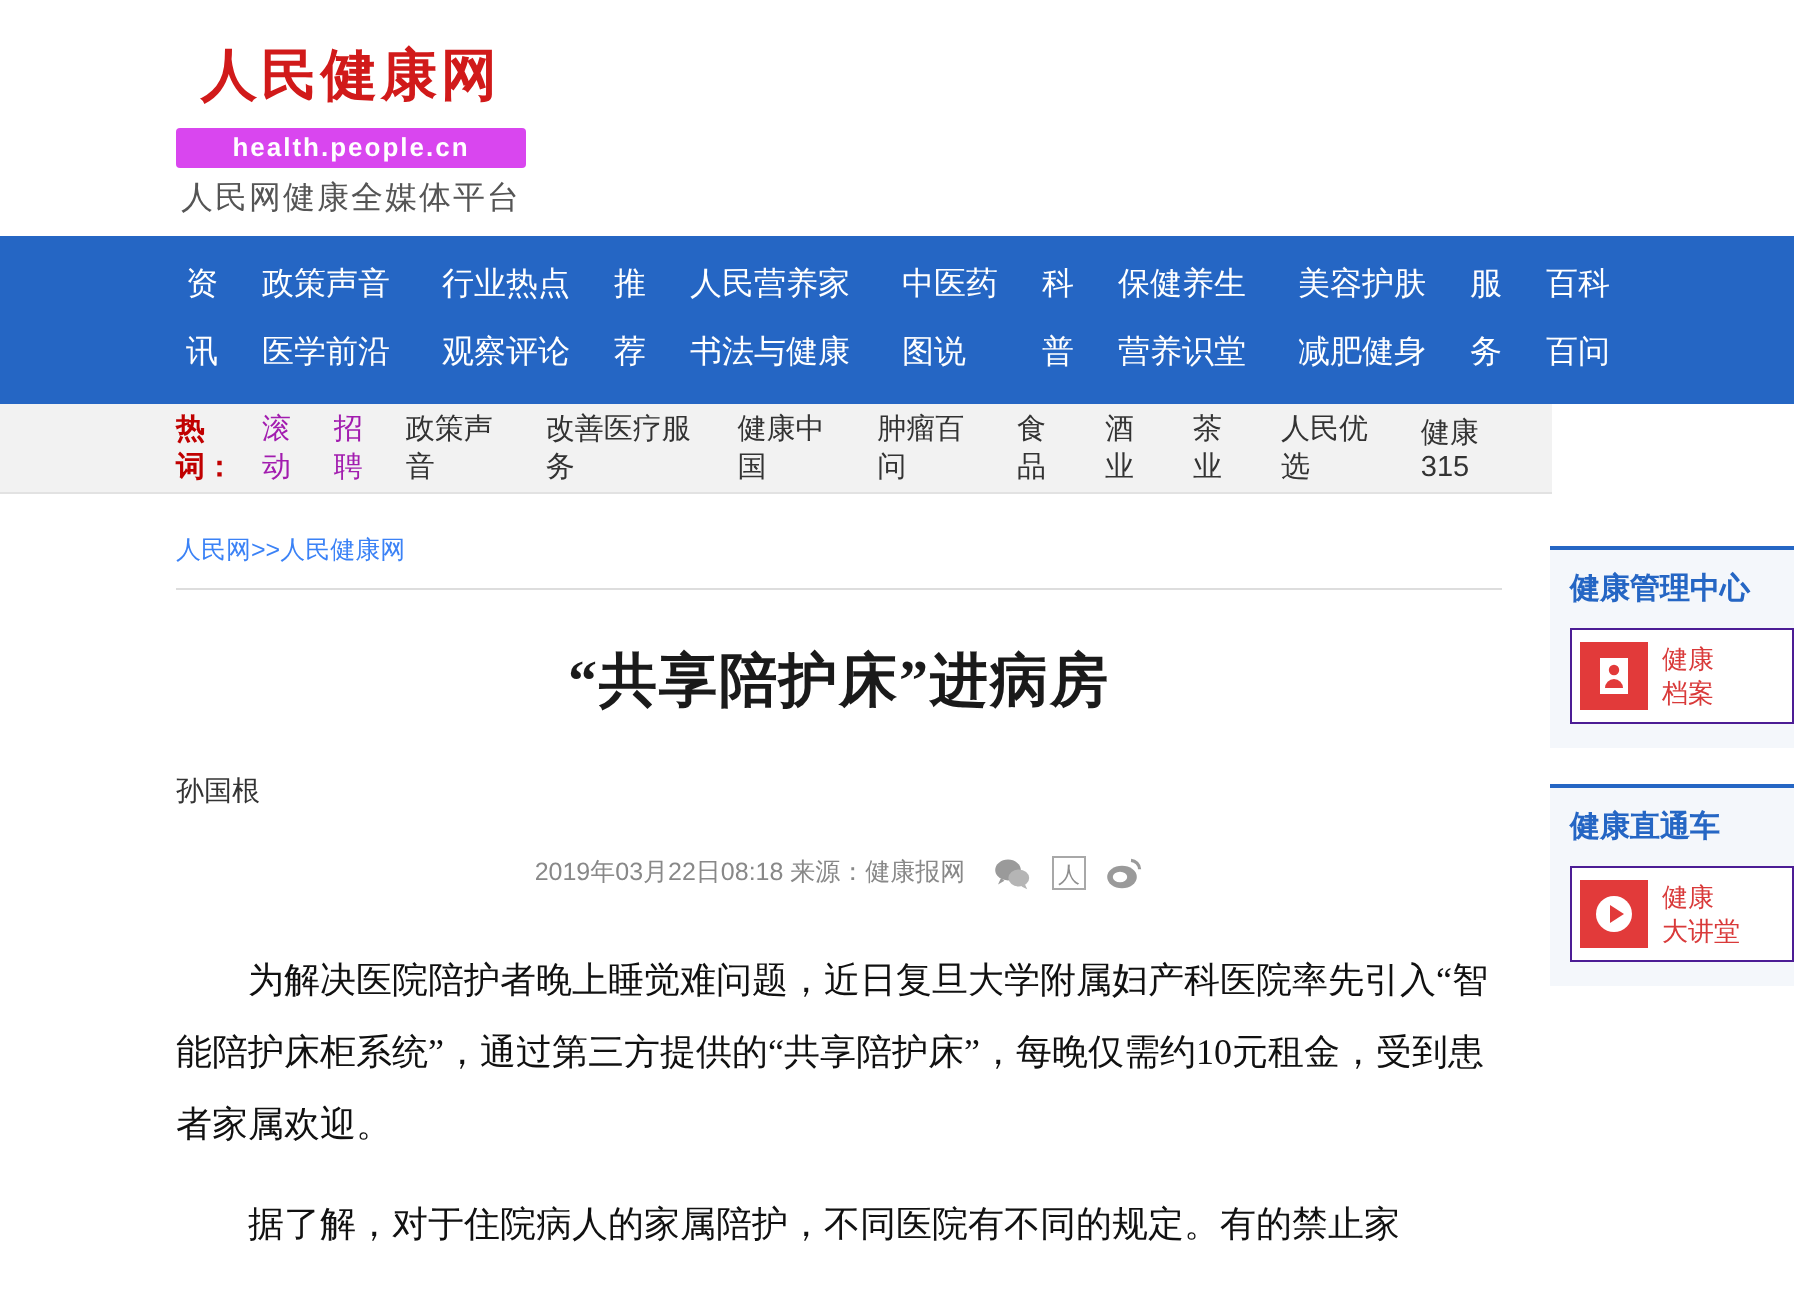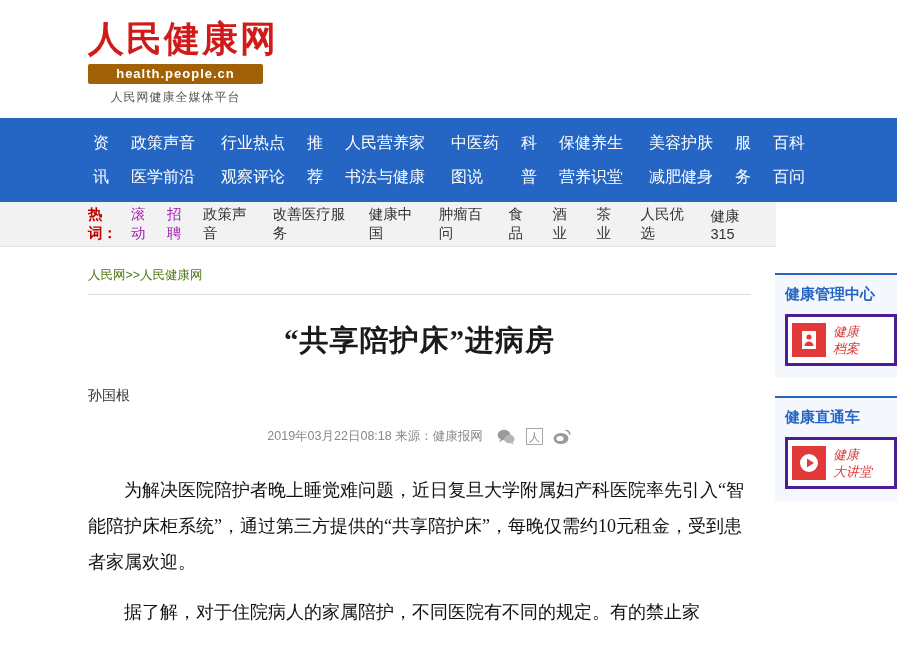--- a/index.html
+++ b/index.html
@@ -25,39 +25,39 @@
   .logo-block {
     position: absolute;
     left: 88px;
     top: 18px;
     width: 175px;
     text-align: center;
   }
   .logo-cn {
     font-family: "Liberation Serif", serif;
     font-weight: bold;
-    font-size: 36px;
+    font-size: 28px;
     color: #d11a1a;
     letter-spacing: 2px;
     line-height: 42px;
     white-space: nowrap;
   }
   .logo-url {
     margin-top: 4px;
-    background: #a16207;
+    background: #d946ef;
     color: #ffffff;
     font-size: 13px;
     font-weight: bold;
     letter-spacing: 1px;
     padding: 2px 0 3px 0;
     border-radius: 2px;
   }
   .logo-sub {
     margin-top: 5px;
-    font-size: 12px;
+    font-size: 16px;
     color: #555555;
     letter-spacing: 1px;
   }
 
   
   .navbar {
     width: 897px;
     height: 84px;
     background: #2566c4;
     position: relative;
@@ -116,21 +116,21 @@
     width: 897px;
   }
   .article {
     position: absolute;
     left: 88px;
     top: 12px;
     width: 663px;
   }
   .breadcrumb {
     font-size: 12.5px;
-    color: #4d7c0f;
+    color: #3b82f6;
     padding: 8px 0 10px 0;
   }
   .hr {
     border: 0;
     border-top: 1px solid #dddddd;
     margin: 0 0 26px 0;
   }
   .headline {
     text-align: center;
     font-family: "Liberation Serif", serif;
@@ -191,26 +191,25 @@
   .rail-title {
     color: #2566c4;
     font-size: 15px;
     font-weight: bold;
     white-space: nowrap;
     margin-bottom: 10px;
   }
   .rail-item {
     display: flex;
     align-items: center;
-    border: 3px solid #4c1d95;
+    border: 1px solid #4c1d95;
     width: 112px;
     box-sizing: border-box;
     background: #ffffff;
     padding: 6px 4px;
-    font-style: italic;
   }
   .rail-badge {
     width: 34px; height: 34px;
     background: #e23a3a;
     display: flex; align-items: center; justify-content: center;
     margin-right: 7px;
     flex: none;
   }
   .rail-badge svg { display: block; }
   .rail-text {

